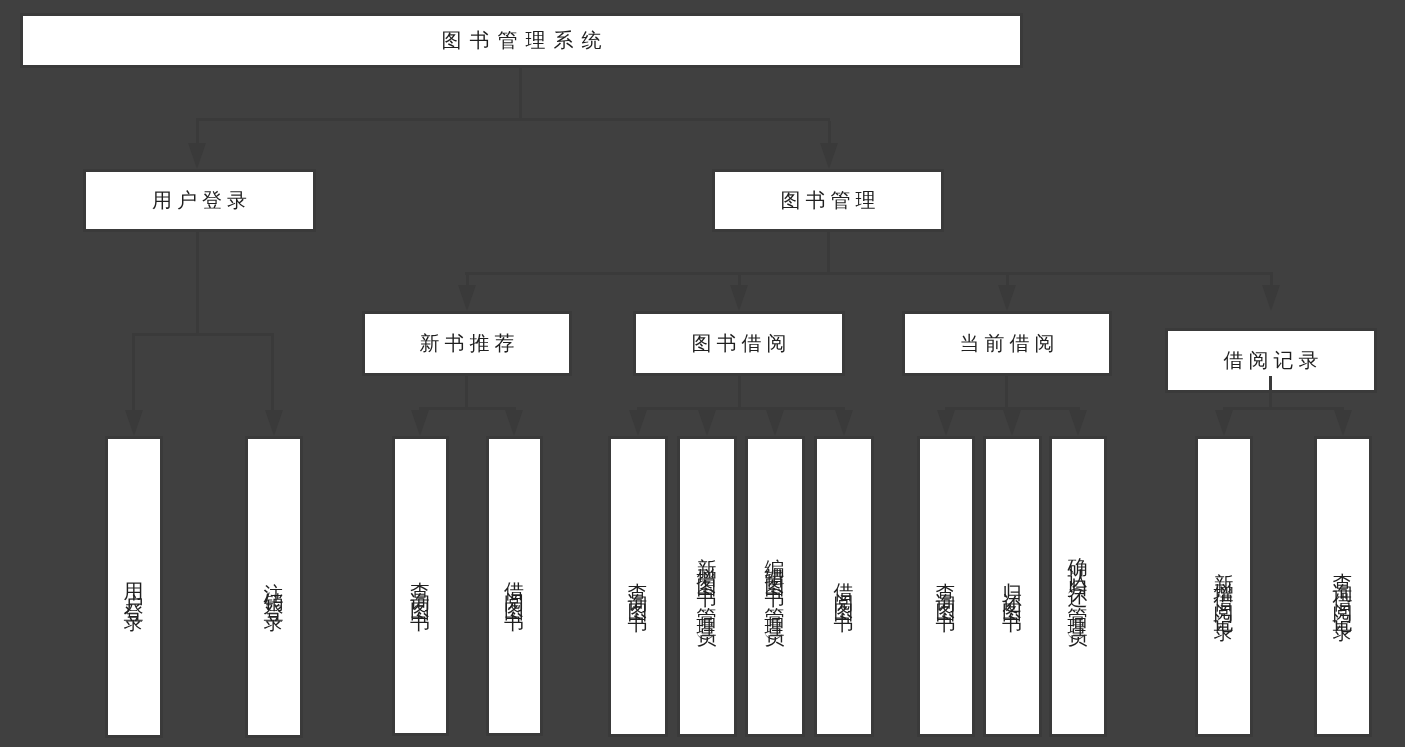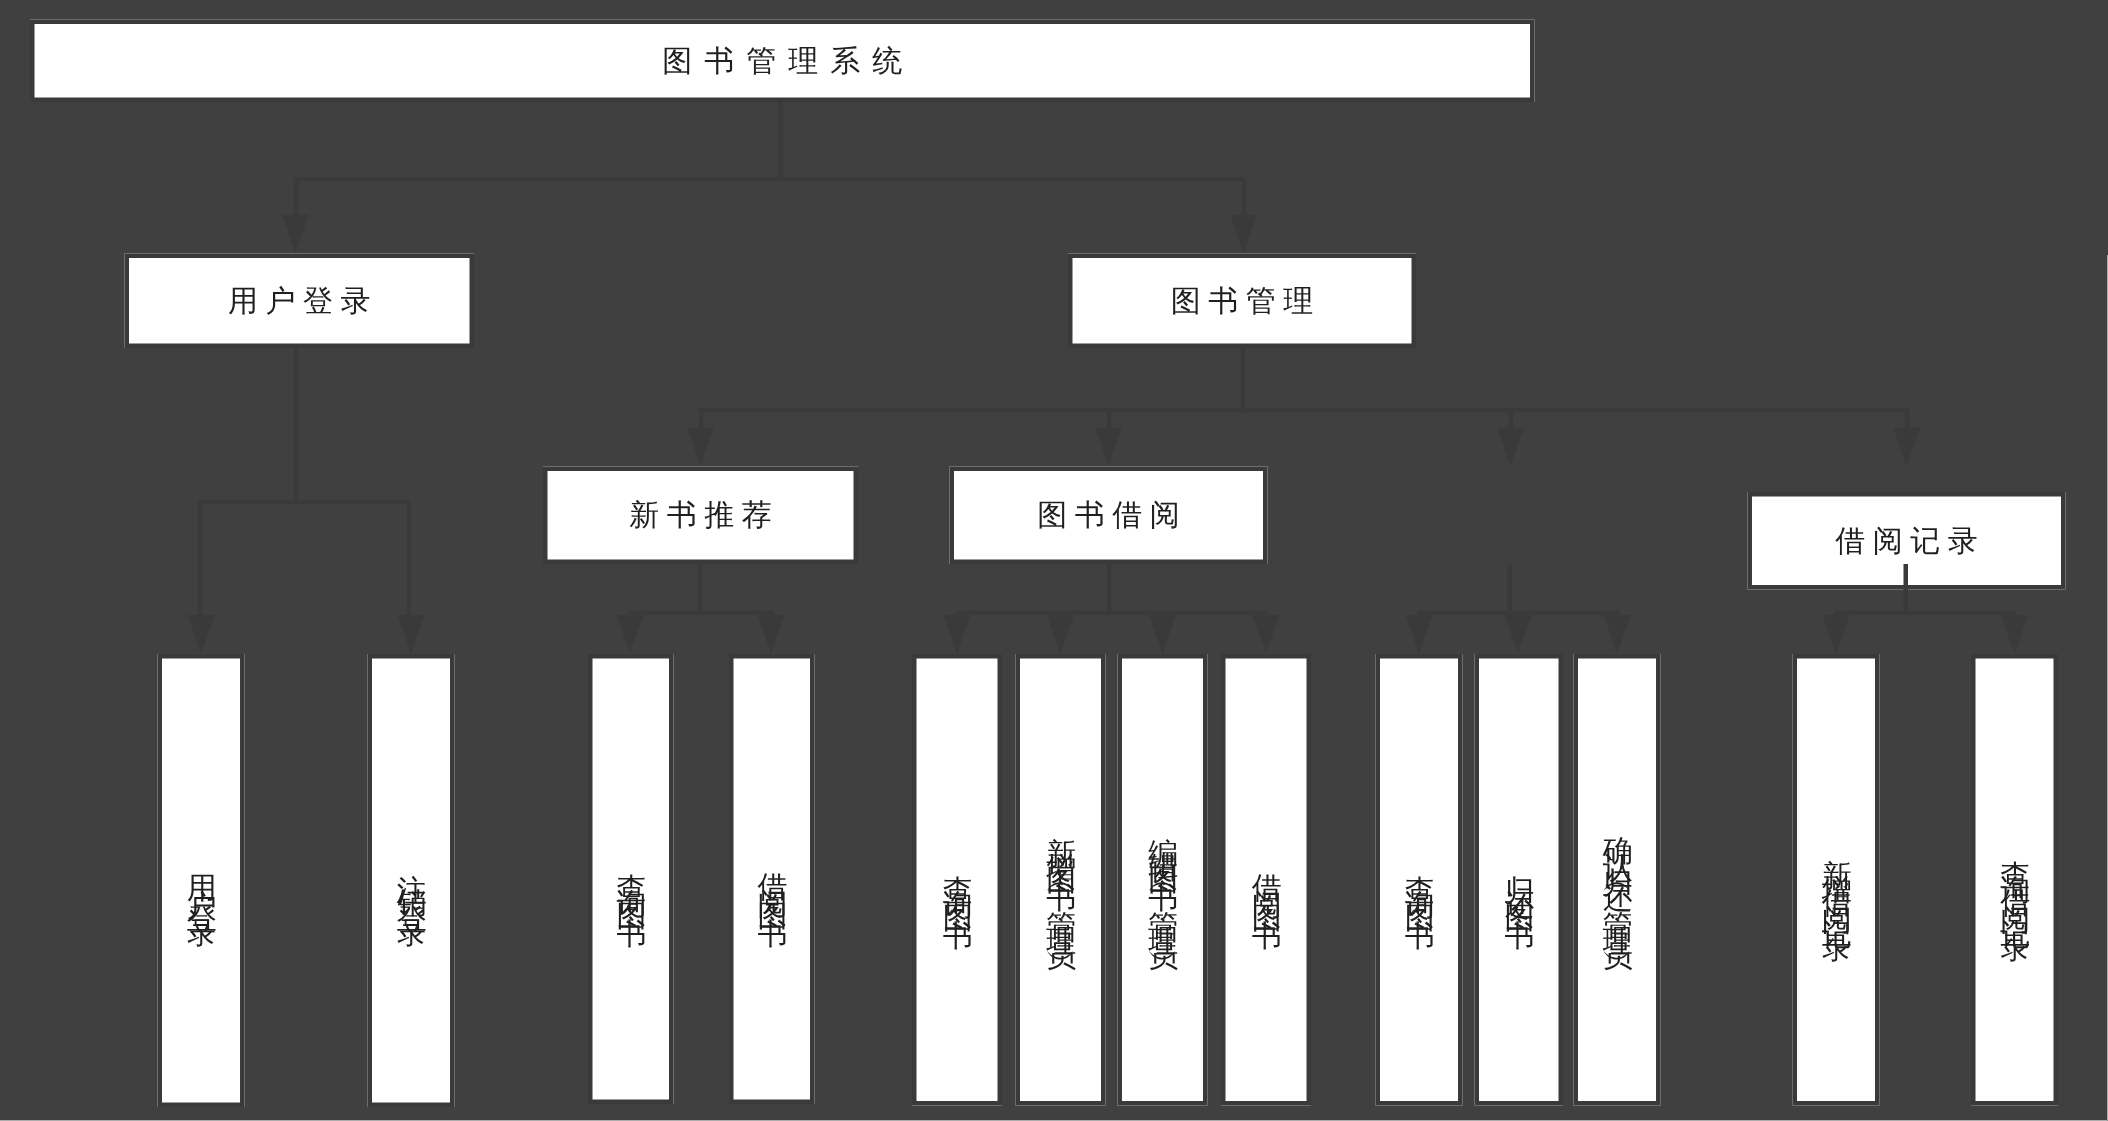--- a/index.html
+++ b/index.html
@@ -98,20 +98,23 @@
   <div class="arrow" style="left:998px; top:285px;"></div>
   <div class="line" style="left:1270px; top:275px; width:3px; height:10px;"></div>
   <div class="arrow" style="left:1262px; top:285px;"></div>
 
   <div class="box" style="left:633px; top:311px; width:212px; height:65px;">
     <span class="h-label">图书借阅</span>
   </div>
   <div class="box" style="left:362px; top:311px; width:210px; height:65px;">
     <span class="h-label">新书推荐</span>
   </div>
+  <div class="box" style="left:902px; top:311px; width:210px; height:65px;">
+    <span class="h-label">当前借阅</span>
+  </div>
   <div class="box" style="left:1165px; top:328px; width:212px; height:65px;">
     <span class="h-label">借阅记录</span>
   </div>
 
   <div class="line" style="left:465px; top:376px; width:3px; height:34px;"></div>
   <div class="line" style="left:419px; top:407px; width:97px; height:3px;"></div>
   <div class="arrow" style="left:411px; top:410px;"></div>
   <div class="arrow" style="left:505px; top:410px;"></div>
 
   <div class="line" style="left:738px; top:376px; width:3px; height:34px;"></div>

